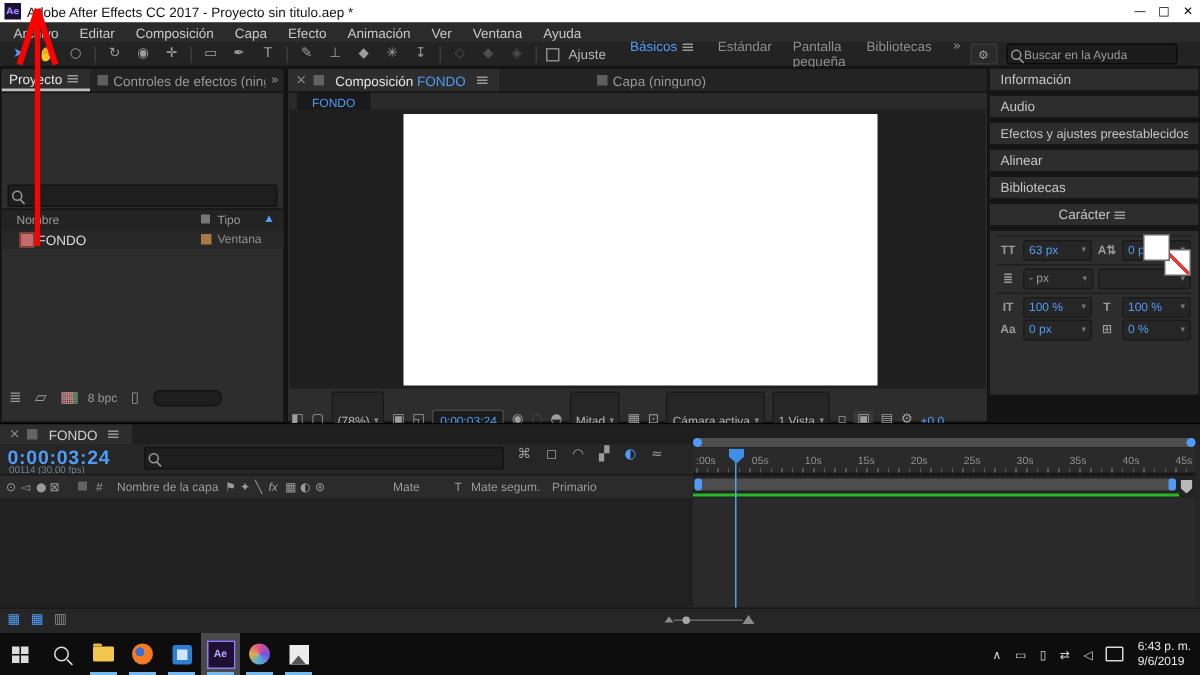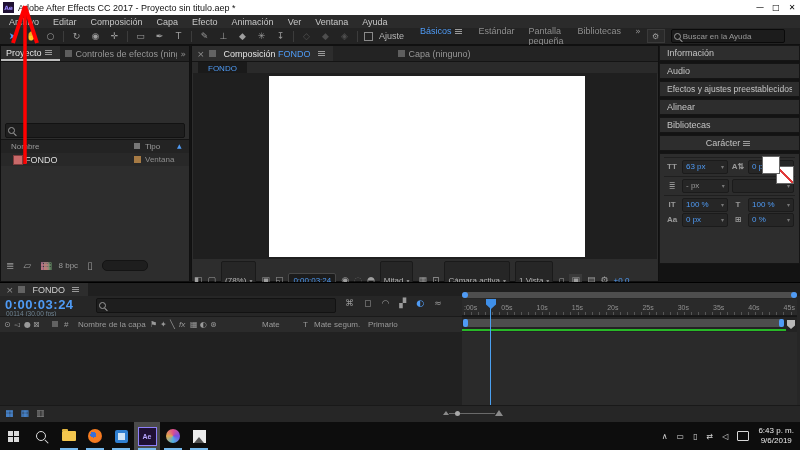--- a/index.html
+++ b/index.html
@@ -104,21 +104,21 @@
   .ffox{width:14px;height:14px;border-radius:50%;background:radial-gradient(circle at 38% 40%,#3b6fd4 0 3px,#f57c20 3px 62%,#d8481d 100%)}
   .bluapp{width:13px;height:13px;border-radius:2px;background:#2f7fd1;display:flex;align-items:center;justify-content:center}
   .bluapp i{width:7px;height:7px;background:#cfe4f7}
   .aetile{width:17px;height:17px;background:#1f1033;border:1px solid #8d7ffb;color:#b7a6ff;font-size:7px;font-weight:bold;
     display:flex;align-items:center;justify-content:center}
   .paint{width:14px;height:14px;border-radius:50%;background:conic-gradient(#e14f8a,#7a4fe1,#4fb0e1,#e1a94f,#e14f8a)}
   .photos{width:13px;height:13px;background:#ececec;display:flex;align-items:flex-end;justify-content:center;overflow:hidden}
   .photos i{width:0;height:0;border-left:5px solid transparent;border-right:5px solid transparent;border-bottom:6px solid #555}
   .tray{margin-left:auto;display:flex;align-items:center;gap:9px;padding-right:6px;color:#d8d8d8;font-size:8px}
   .acticon{width:10px;height:8px;border:1px solid #d8d8d8;border-radius:1px}
-  .clock{text-align:center;font-size:8px;line-height:1.25;color:#eaeaea}
+  .clock{text-align:left;font-size:8px;line-height:1.25;color:#eaeaea}
   
   #arrow{position:absolute;left:0;top:0;pointer-events:none;z-index:60}
 </style>
 </head>
 <body>
 
 <div id="scr">
 
   <div class="abs titlebar">
     <span class="aebadge ic">Ae</span>

